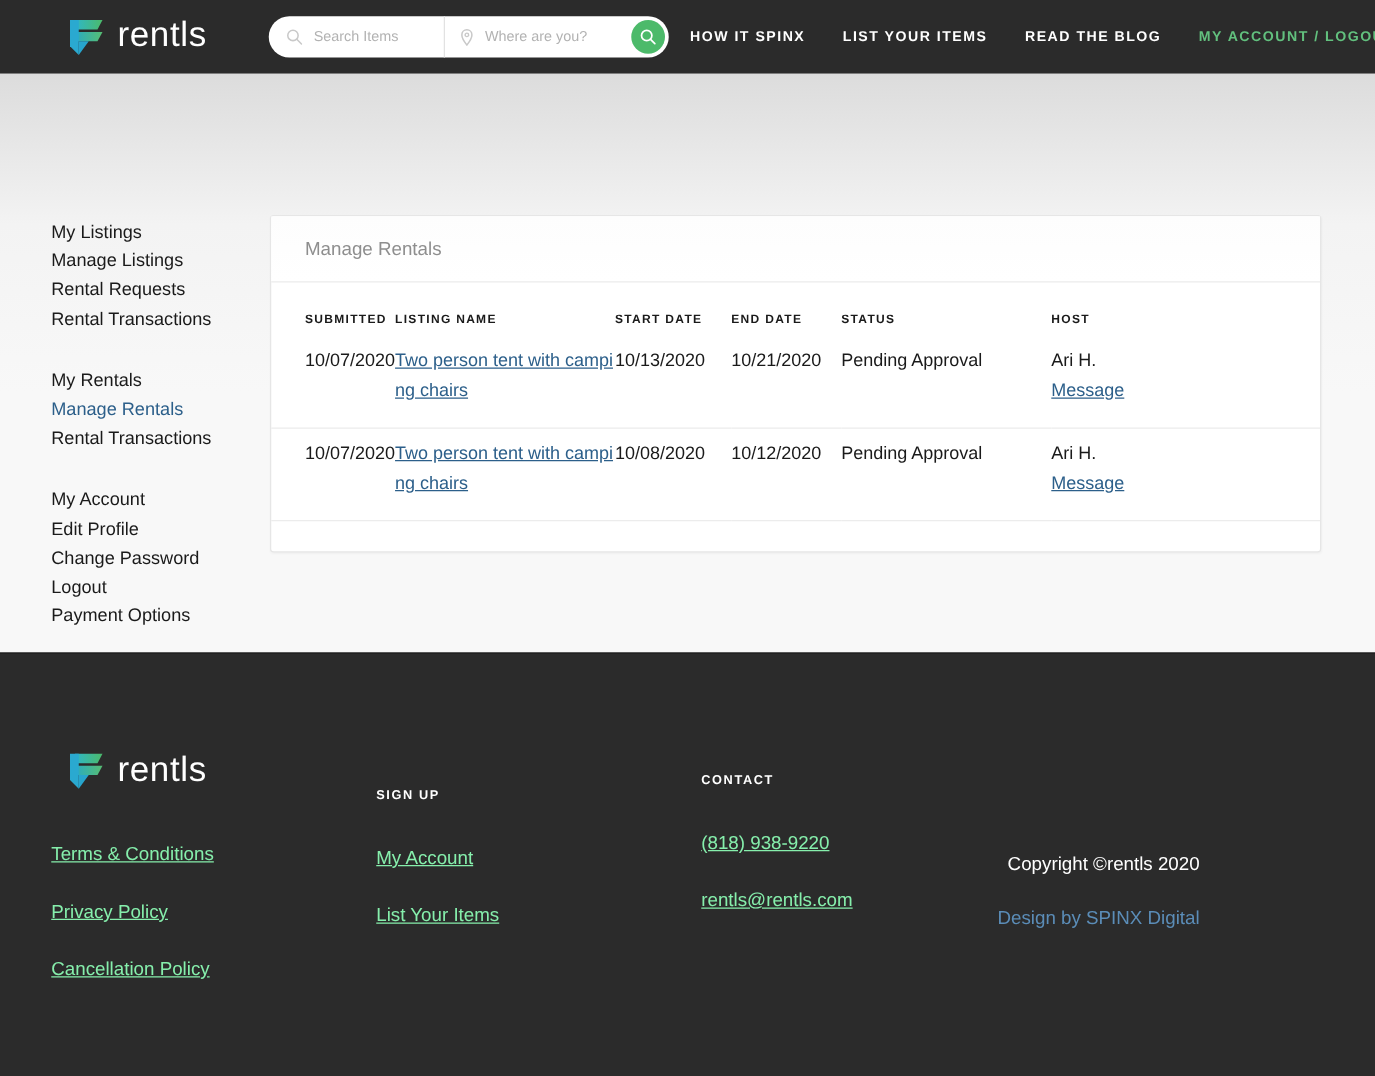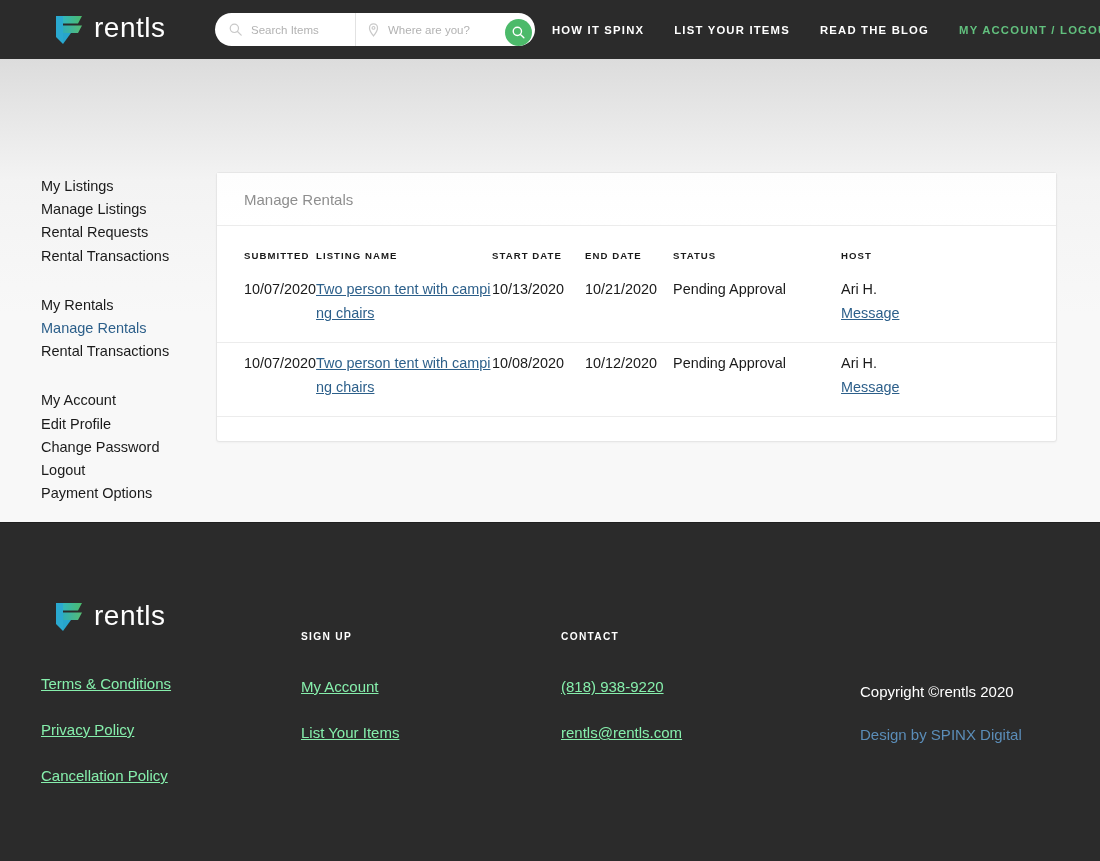--- a/index.html
+++ b/index.html
@@ -39,21 +39,21 @@
 
   .searchbar {
     position: absolute;
     left: 215px;
     top: 13px;
     width: 320px;
     height: 33px;
     background: #ffffff;
     border-radius: 17px;
     display: flex;
-    align-items: flex-end;
+    align-items: center;
   }
   .search-seg {
     display: flex;
     align-items: center;
     height: 100%;
     flex: 1;
     padding-left: 14px;
     gap: 9px;
     min-width: 0;
   }
@@ -192,22 +192,22 @@
   .f-logo {
     position: absolute;
     left: 56px; top: 78px;
     display: flex; align-items: center; gap: 10px;
   }
   .f-logo .logo-word { font-size: 28px; }
 
   .f-col { position: absolute; }
   .f-col-links { left: 41px; top: 152px; }
   .f-col-signup { left: 301px; top: 108px; }
-  .f-col-contact { left: 561px; top: 108px; }
-  .f-col-copy { left: 860px; top: 160px; }
+  .f-col-contact { left: 561px; top: 96px; }
+  .f-col-copy { left: 798px; top: 160px; text-align: right; }
 
   .f-head {
     color: #ffffff;
     font-size: 10.2px;
     letter-spacing: 1.3px;
     font-weight: 700;
     margin-bottom: 36px;
   }
   .f-link {
     display: block;

